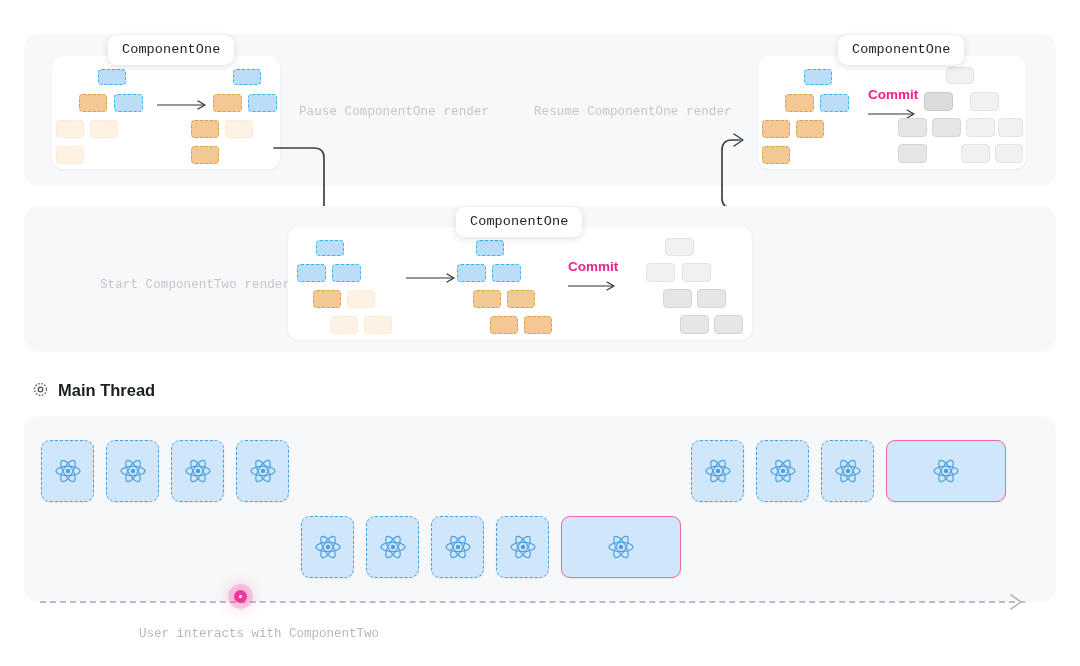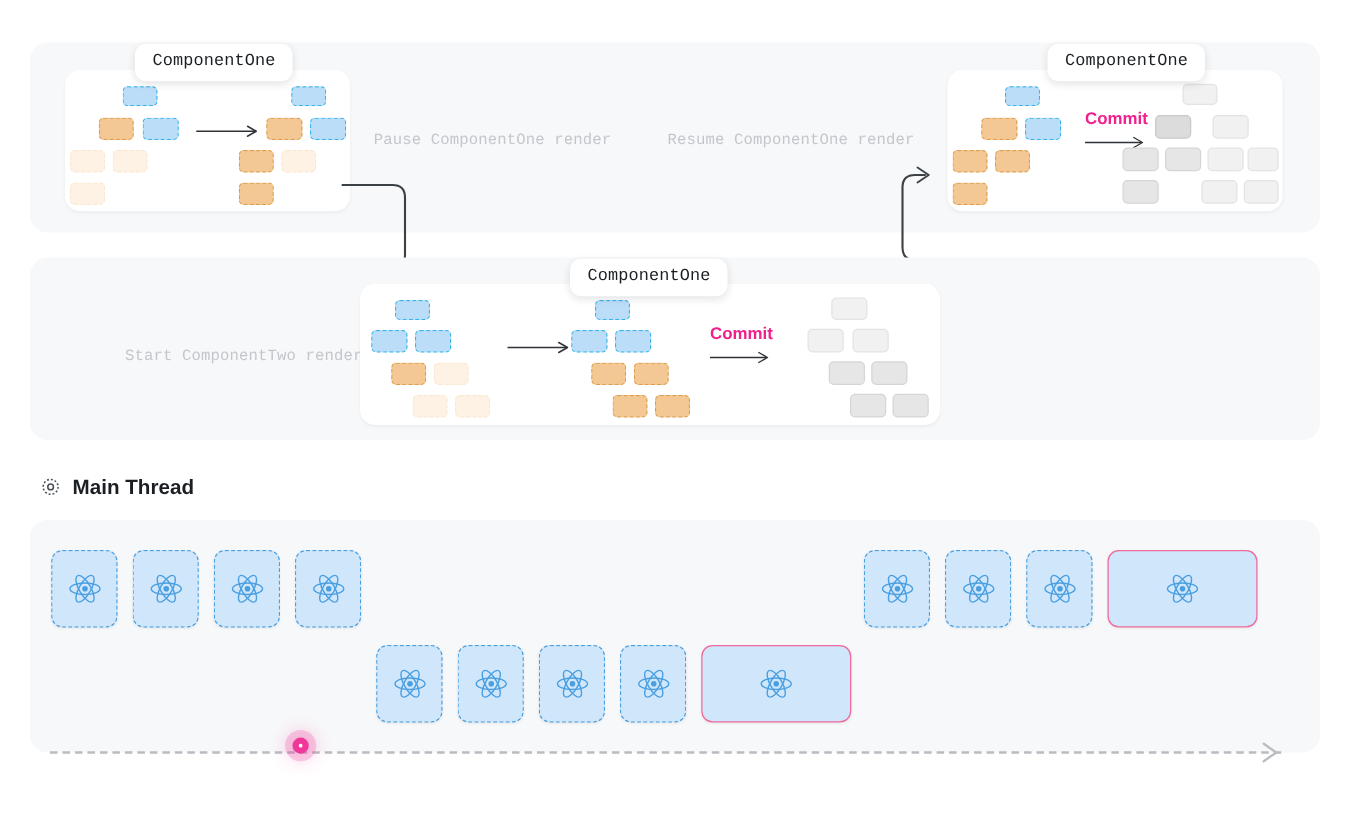--- a/index.html
+++ b/index.html
@@ -382,15 +382,16 @@
       </g>
       <circle cx="20" cy="20" r="3" fill="#4a9fe0"></circle>
     </svg>
   </div>
 
   <div class="timeline" style="left:40px; top:601px; width:985px;"></div>
   <svg class="tl-arrow" style="left:1009px; top:592px;" width="22" height="20" viewBox="0 0 22 20">
     <path d="M2 3 L12 10 L2 17" stroke="#b9bcc1" stroke-width="1.8" fill="none" stroke-linecap="round" stroke-linejoin="round"></path>
   </svg>
   <div class="tl-dot" style="left:234px; top:590px;"></div>
+  <div class="tl-caption" style="left:139px; top:627px;">User interacts with ComponentTwo</div>
 
 
 </div>
 
 </body></html>

